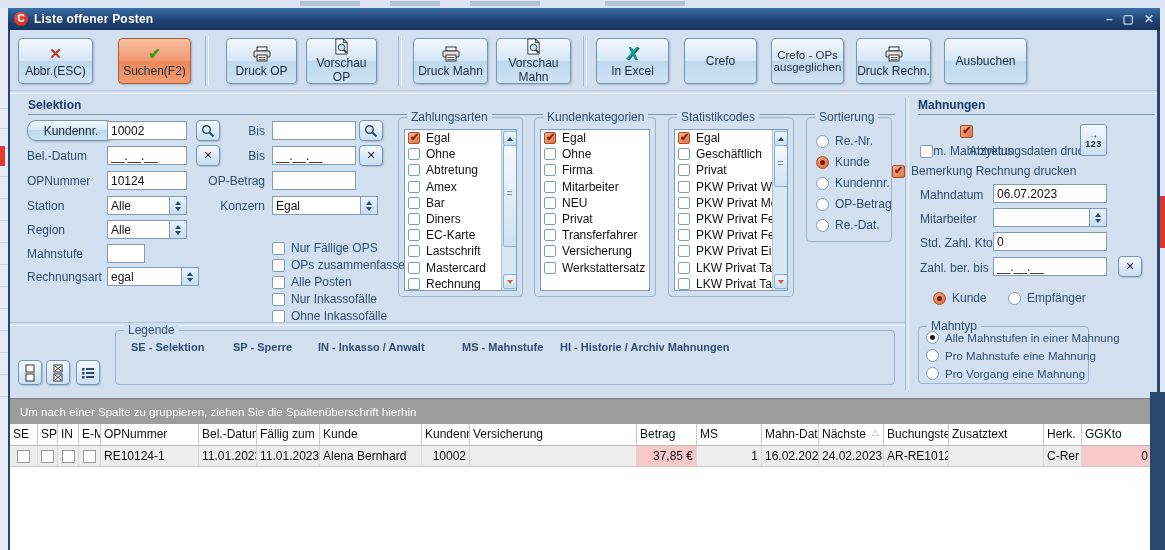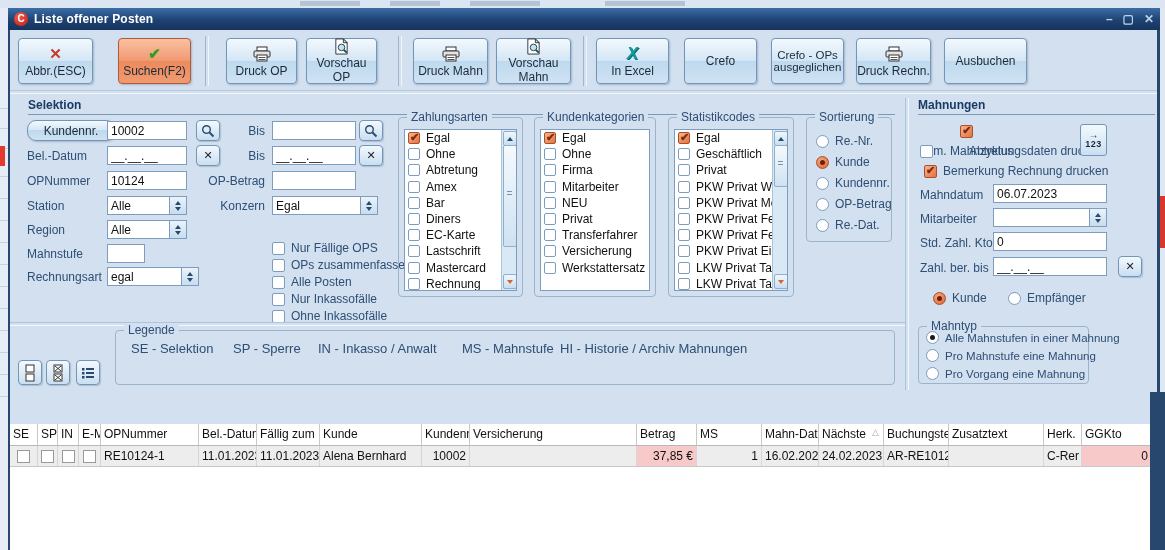--- a/index.html
+++ b/index.html
@@ -102,21 +102,21 @@
   .gc.num,.gh.num{text-align:right;justify-content:flex-end;}
   .gc.pink{background:#f7c9c9;}
   .gc.ck{display:flex;align-items:center;justify-content:center;padding:0;}
   .gc .rowcb{width:13px;height:13px;border:1px solid #9a9a9a;background:#fff;box-sizing:border-box;}
   .gwhite{position:absolute;left:10px;top:467px;width:1140px;height:83px;background:#fff;}
   .gnavy{position:absolute;left:1150px;top:392px;width:15px;height:158px;background:#27476e;}
   .sort-tri{margin-left:auto;font-size:9px;color:#a9a9a9;padding-right:1px;}
   
   .groove-v{position:absolute;width:2px;border-left:1px solid #aec4d8;border-right:1px solid #f4f8fc;}
   .groove-h{position:absolute;height:2px;border-top:1px solid #aec4d8;border-bottom:1px solid #f4f8fc;}
-  .legend-item{position:absolute;font-size:13px;color:#2e4e74;white-space:nowrap;}
+  .legend-item{position:absolute;font-size:11px;color:#2e4e74;white-space:nowrap;font-weight:bold;}
   .mini-btn{position:absolute;top:360px;width:24px;height:25px;border:1px solid #7296ba;border-radius:4px;
        background:linear-gradient(to bottom,#f3f9fd,#cadff1);display:flex;align-items:center;justify-content:center;
        box-sizing:border-box;box-shadow:1px 1px 1px rgba(30,60,90,.2);}
   .btn123{position:absolute;left:1080px;top:124px;width:27px;height:32px;border:1px solid #7296ba;border-radius:3px;
        background:linear-gradient(to bottom,#f3f9fd,#cadff1);display:flex;flex-direction:column;align-items:center;
        justify-content:center;box-sizing:border-box;color:#1a2a3a;}
   .btn123 .arr{font-size:10px;line-height:8px;}
   .btn123 .num{font-size:9px;font-weight:bold;letter-spacing:.5px;}
 </style>
 </head>
@@ -526,21 +526,21 @@
   <div class="groove-h" style="left:10px;top:322px;width:895px;"></div>
 
   <div class="optrow" style="left:920px;top:125px;flex-direction:column;">
     <span class="cb on"></span>
       <span>gem. Mahnzyklus</span>
   </div>
   <div class="optrow" style="left:920px;top:144px;gap:36px;">
     <span class="cb"></span>
       <span>Abtretungsdaten drucken</span>
   </div>
-  <div class="optrow" style="left:924px;top:164px;">
+  <div class="optrow" style="left:892px;top:164px;">
     <span class="cb on"></span>
       <span>Bemerkung Rechnung drucken</span>
   </div>
   <div class="btn123">
     <span class="arr">→</span>
     <span class="num">123</span>
   </div>
 
   <div class="lbl" style="left:920px;top:188px;">Mahndatum</div>
   <input class="inp" style="left: 993px; top: 184px; width: 114px;" value="06.07.2023">
@@ -615,20 +615,23 @@
     <svg width="14" height="14" viewBox="0 0 14 14">
         <rect x="1" y="2" width="2.5" height="2.5" fill="#2a4a6e"></rect>
         <rect x="5" y="2" width="8" height="2" fill="#2a4a6e"></rect>
         <rect x="1" y="6" width="2.5" height="2.5" fill="#2a4a6e"></rect>
         <rect x="5" y="6" width="8" height="2" fill="#2a4a6e"></rect>
         <rect x="1" y="10" width="2.5" height="2.5" fill="#2a4a6e"></rect>
         <rect x="5" y="10" width="8" height="2" fill="#2a4a6e"></rect>
       </svg>
   </div>
 
+  <div class="grp-bar">
+    <span>Um nach einer Spalte zu gruppieren, ziehen Sie die Spaltenüberschrift hierhin</span>
+  </div>
 
   <div class="ghead">
     <div class="gh" style="width:28px">SE</div>
     <div class="gh" style="width:20px">SP</div>
     <div class="gh" style="width:21px">IN</div>
     <div class="gh" style="width:22px">E-M</div>
     <div class="gh" style="width:98px">OPNummer</div>
     <div class="gh" style="width:58px">Bel.-Datum</div>
     <div class="gh" style="width:63px">Fällig zum</div>
     <div class="gh" style="width:102px">Kunde</div>

